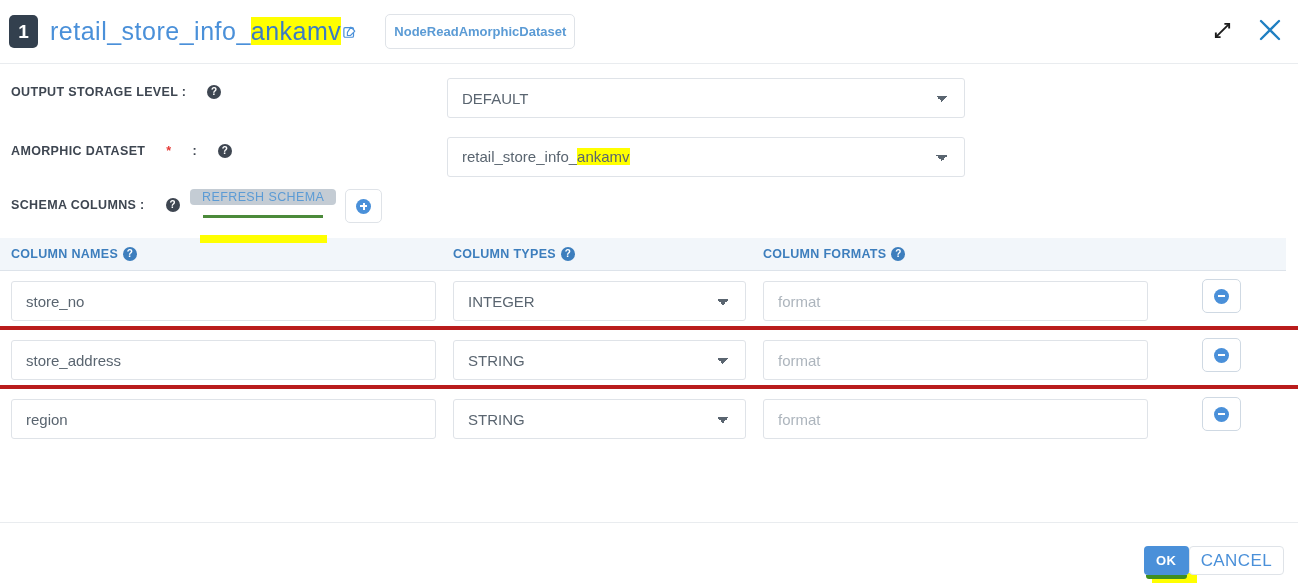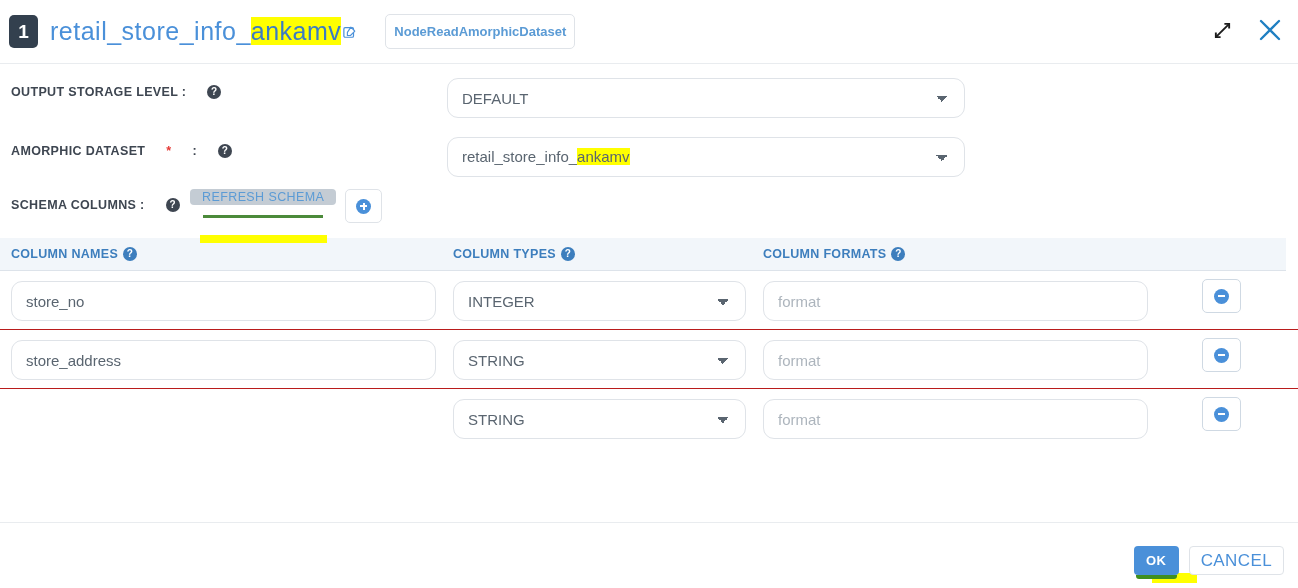--- a/index.html
+++ b/index.html
@@ -68,21 +68,21 @@
     background: #3e4651; color: #fff;
     font-size: 10px; font-weight: bold; font-family: "Liberation Sans", sans-serif;
     line-height: 1;
   }
   .help.blue { background: #3d7ebd; }
 
   .ctrl { position: absolute; left: 447px; top: 14px; width: 518px; }
 
   select.sel, input.txt {
     width: 100%; height: 40px;
-    border: 1px solid #dfe3e8; border-radius: 11px;
+    border: 1px solid #dfe3e8; border-radius: 3px;
     background: #fff; color: #5a6570;
     font-family: "Liberation Sans", sans-serif; font-size: 15px;
     padding: 0 14px; outline: none;
     -webkit-appearance: none; appearance: none;
   }
   select.sel {
     background-image:
       linear-gradient(45deg, transparent 50%, #5a6570 50%),
       linear-gradient(135deg, #5a6570 50%, transparent 50%);
     background-position: calc(100% - 22px) 17px, calc(100% - 16px) 17px;
@@ -148,21 +148,21 @@
     letter-spacing: .3px; text-transform: uppercase;
     display: flex; align-items: center; gap: 5px;
     white-space: nowrap;
   }
   .th.c1 { left: 11px; }
   .th.c2 { left: 453px; }
   .th.c3 { left: 763px; }
 
   .trow {
     position: relative; height: 59px;
-    border-bottom: 1px solid #b91c1c;
+    border-bottom: 4px solid #b91c1c;
   }
   .trow:last-child { border-bottom: none; }
   .cell { position: absolute; top: 10px; }
   .cell.name   { left: 11px;  width: 425px; }
   .cell.type   { left: 453px; width: 293px; }
   .cell.format { left: 763px; width: 385px; }
   .cell.remove { left: 1202px; top: 8px; }
   .btn-remove {
     width: 39px; height: 34px;
     background: #fff; border: 1px solid #cfd9e3; border-radius: 5px;
@@ -171,21 +171,21 @@
   }
 
   
   .footer {
     position: absolute; left: 0; top: 522px;
     width: 1298px; height: 66px;
     border-top: 1px solid #e9ecef;
   }
   .footer-actions {
     position: absolute; right: 14px; top: 23px;
-    display: flex; align-items: flex-start; gap: 10px;
+    display: flex; align-items: flex-start; 
   }
   .btn-ok {
     width: 45px; height: 29px;
     background: #4a90d9; border: none; border-radius: 4px;
     color: #fff; font-size: 13px; font-weight: bold; letter-spacing: .4px;
     font-family: "Liberation Sans", sans-serif;
     cursor: pointer;
     display: flex; align-items: center; justify-content: center;
     position: relative;
   }
@@ -333,20 +333,23 @@
           <input class="txt" placeholder="format" style="">
         </div>
         <div class="cell remove">
           <div class="btn-remove">
             <span class="circ-icon"></span>
           </div>
         </div>
       </div>
 
       <div class="trow">
+        <div class="cell name">
+          <input class="txt" value="region" style="">
+        </div>
         <div class="cell type">
           <select class="sel">
             <option>STRING</option>
           </select>
         </div>
         <div class="cell format">
           <input class="txt" placeholder="format" style="">
         </div>
         <div class="cell remove">
           <div class="btn-remove">

